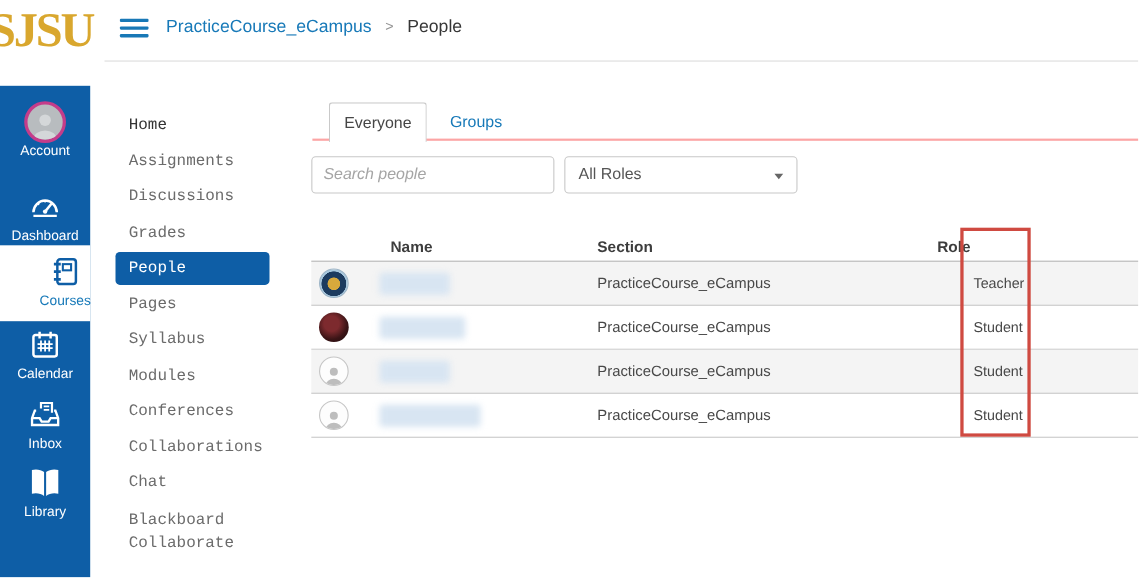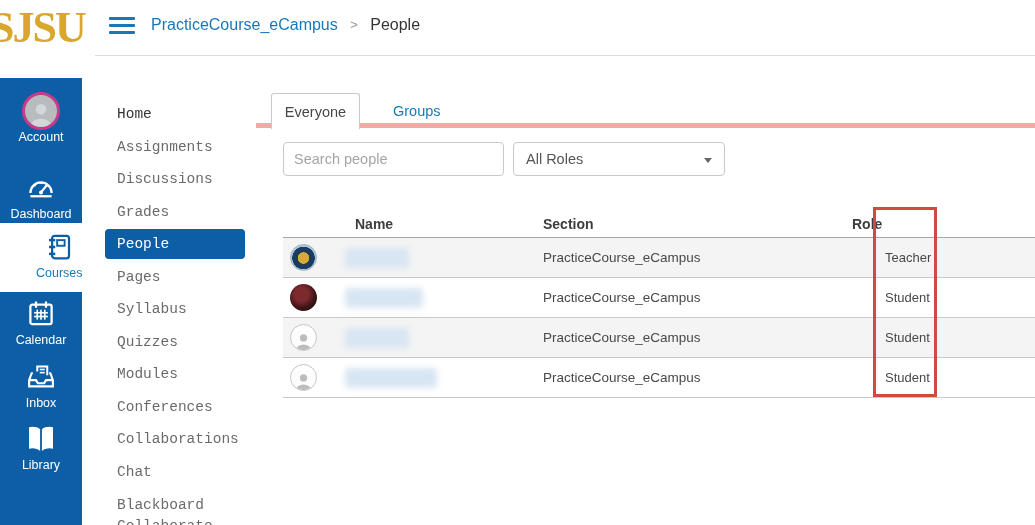--- a/index.html
+++ b/index.html
@@ -37,31 +37,31 @@
 
   
   .course-nav { position:absolute; left:105px; top:98px; width:140px;font-family:Liberation Mono, monospace; }
   .cnav-item { height:32.5px; display:flex; align-items:center; padding-left:12px;
     font-size:14.5px; color:#6b6b6b; cursor:pointer; }
   .cnav-item.normal { color:#333; }
   .cnav-item.active { background:#0e5ea6; color:#fff; border-radius:4px; height:30px; margin:1.25px 0; }
   .cnav-item.tall { height:auto; line-height:21px; padding-top:7px; display:block; }
 
   
-  .tabs { position:absolute; left:256px; right:0; top:93px; height:35px; border-bottom:5px solid #fca5a5; }
+  .tabs { position:absolute; left:284px; right:0; top:93px; height:35px; border-bottom:2px solid #fca5a5; }
   .tab-active { position:absolute; left:15px; top:0; width:89px; height:36px; background:#fff;
     border:1px solid #c9c9c9; border-bottom:none; border-radius:3px 3px 0 0; z-index:2;
     display:flex; align-items:center; justify-content:center; font-size:14.5px; color:#464646; cursor:pointer; }
   .tab-link { position:absolute; left:125px; top:0; height:35px; display:flex; align-items:center;
-    font-size:14.5px; color:#1779b8; cursor:pointer; text-decoration:none;margin-left:12px; }
+    font-size:14.5px; color:#1779b8; cursor:pointer; text-decoration:none; }
 
   
   .search { position:absolute; left:283px; top:142px; width:221px; height:34px;
     border:1px solid #c8c8c8; border-radius:4px; padding:12px 10px; font-size:14.5px; color:#444;
-    font-family:"Liberation Sans", sans-serif; outline:none; }
+    font-family:"Liberation Sans", sans-serif; outline:none;font-style:italic; }
   .search::placeholder { color:#a5a5a5; }
   .rolesel { position:absolute; left:513px; top:142px; width:212px; height:34px;
     border:1px solid #c8c8c8; border-radius:4px; background:#fff; display:flex; align-items:center;
     padding-left:12px; font-size:14.5px; color:#555; cursor:pointer; }
   .arrow { position:absolute; right:12px; top:15px; width:0; height:0;
     border-left:4px solid transparent; border-right:4px solid transparent; border-top:5px solid #666; }
 
   
   .thead { position:absolute; left:283px; right:0; top:212px; height:26px; border-bottom:1px solid #a8a8a8; }
   .thead span { position:absolute; top:0; line-height:24px; font-weight:bold; font-size:14px; color:#3d3d3d; }
@@ -187,21 +187,20 @@
   </div>
 
   <nav class="course-nav">
     <div class="cnav-item normal">Home</div>
     <div class="cnav-item">Assignments</div>
     <div class="cnav-item">Discussions</div>
     <div class="cnav-item">Grades</div>
     <div class="cnav-item active">People</div>
     <div class="cnav-item">Pages</div>
     <div class="cnav-item">Syllabus</div>
-    <div class="cnav-item">Quizzes</div>
     <div class="cnav-item">Modules</div>
     <div class="cnav-item">Conferences</div>
     <div class="cnav-item">Collaborations</div>
     <div class="cnav-item">Chat</div>
     <div class="cnav-item tall">Blackboard Collaborate</div>
   </nav>
 
   <div class="tabs">
     <div class="tab-active">Everyone</div>
     <a class="tab-link">Groups</a>

